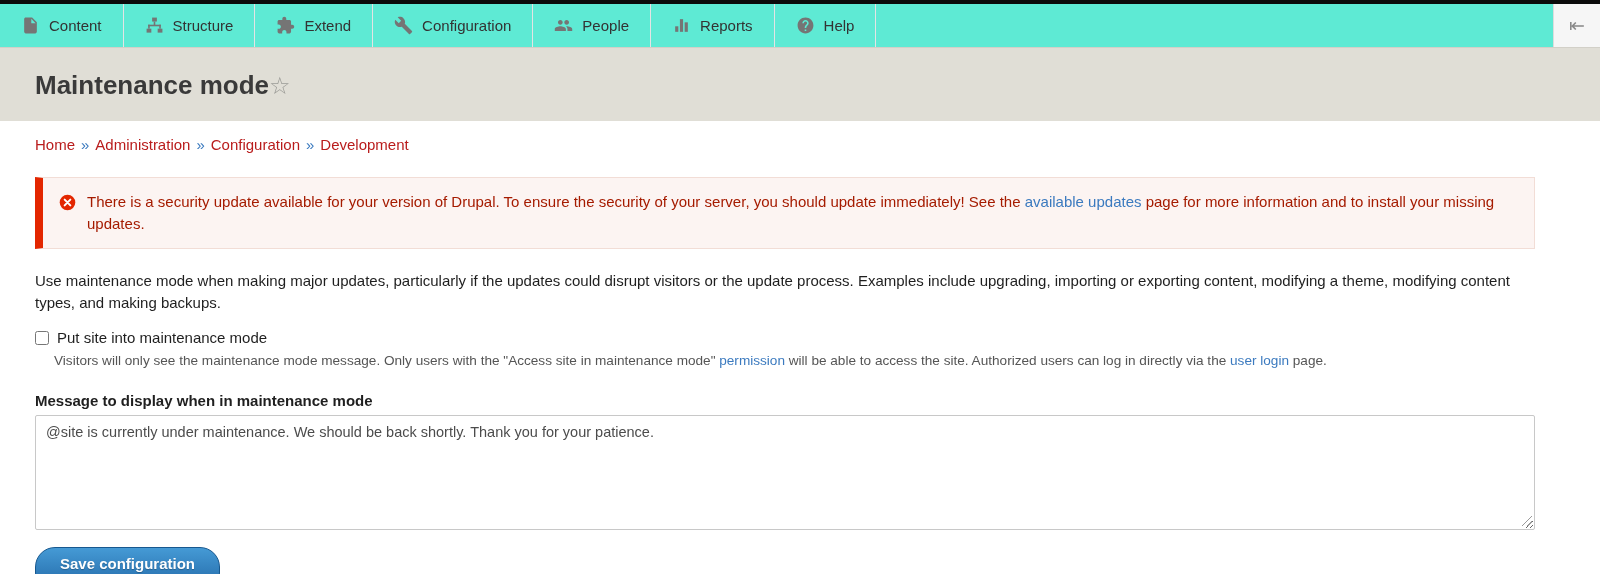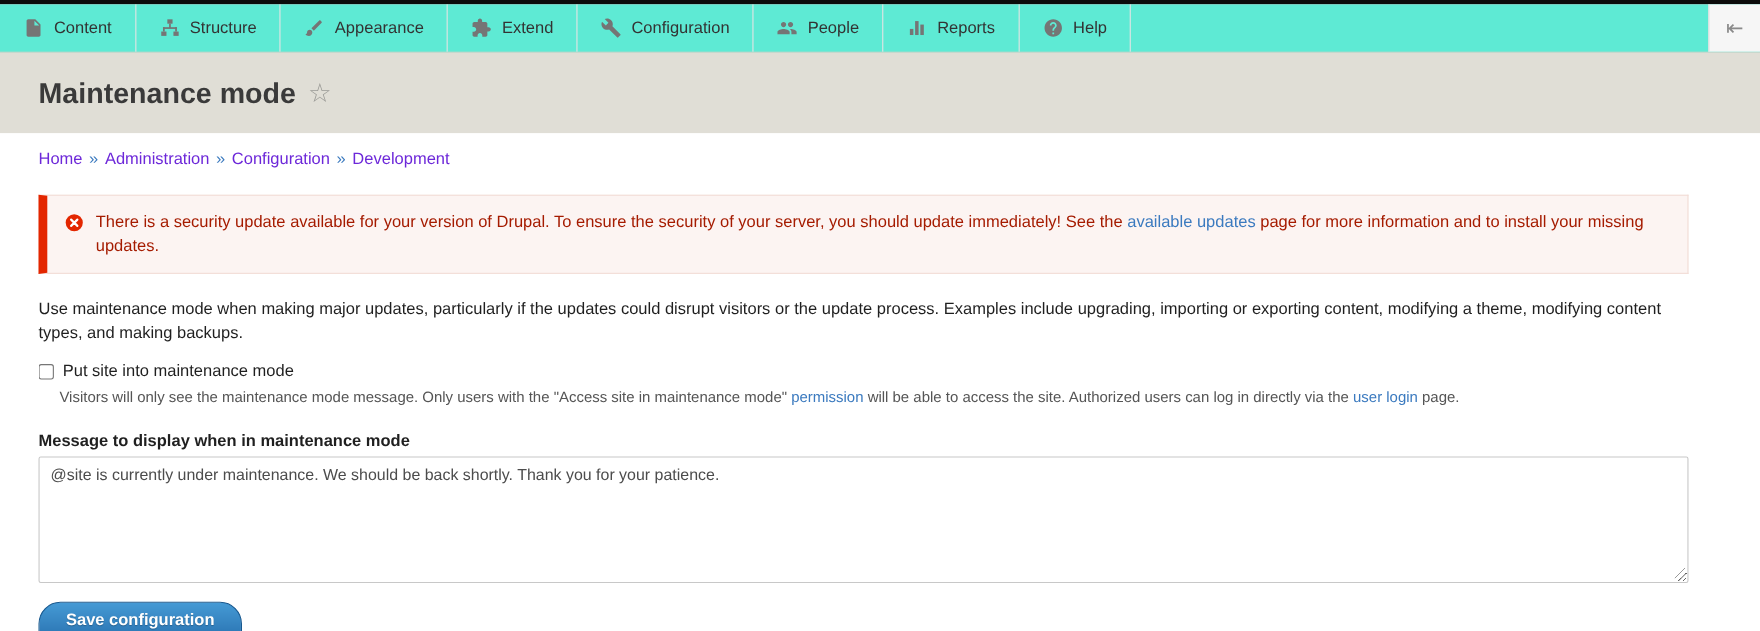--- a/index.html
+++ b/index.html
@@ -10,25 +10,25 @@
   
   .toolbar-top{height:4px;background:#0b0b0b;}
   .toolbar{display:flex;align-items:stretch;height:43px;background:#5eead4;border-bottom:1px solid #d2d0c8;}
   .toolbar-item{display:flex;align-items:center;gap:9px;padding:0 21px;font-size:15px;color:#333;
     border-right:1px solid #e4e4e4;cursor:pointer;white-space:nowrap;}
   .toolbar-item svg{width:19px;height:19px;fill:#757575;}
   .toolbar-toggle{margin-left:auto;display:flex;align-items:center;justify-content:center;
     width:46px;background:#f6f6f6;border-left:1px solid #ddd;color:#8a8a8a;font-size:19px;cursor:pointer;}
   
   .page-header{background:#e0ded6;padding:22px 35px 20px;}
-  .page-title{margin:0;font-size:26px;font-weight:700;color:#3a3a3a;display:flex;align-items:center;gap:11px;}
+  .page-title{margin:0;font-size:26px;font-weight:700;color:#3a3a3a;display:flex;align-items:center;}
   .star-icon{color:#9a9a96;font-size:24px;font-weight:400;line-height:1;cursor:pointer;}
   
   .breadcrumb{padding:15px 35px 0;font-size:15px;color:#3b7abf;}
-  .breadcrumb a{color:#6d28d9;text-decoration:none;cursor:pointer;}
+  .breadcrumb a{color:#b91c1c;text-decoration:none;cursor:pointer;}
   .breadcrumb .sep{margin:0 6px;}
   
   .messages{margin:24px 65px 0 35px;background:#fcf4f2;border:1px solid #f2ddd6;border-left:8px solid #e32600;
     color:#a51b00;padding:13px 16px;font-size:15px;line-height:22px;display:flex;align-items:flex-start;gap:11px;justify-content:flex-end;}
   .messages svg{width:17px;height:17px;flex:0 0 auto;margin-top:3px;}
   .messages a{color:#3b7abf;text-decoration:none;cursor:pointer;}
   
   .intro{margin:21px 65px 0 35px;font-size:15px;line-height:22px;color:#1f1f1f;}
   .form-item-checkbox{margin:15px 65px 0 35px;font-size:15px;color:#1f1f1f;display:flex;align-items:center;gap:8px;}
   .form-item-checkbox input{width:14px;height:14px;margin:0;cursor:pointer;}
@@ -67,26 +67,20 @@
     <svg viewBox="0 0 24 24">
         <rect x="9" y="2" width="6" height="5"></rect>
         <rect x="11" y="7" width="2" height="5"></rect>
         <rect x="4" y="11" width="16" height="2"></rect>
         <rect x="4" y="11" width="2" height="5"></rect>
         <rect x="18" y="11" width="2" height="5"></rect>
         <rect x="2" y="16" width="6" height="5"></rect>
         <rect x="16" y="16" width="6" height="5"></rect>
       </svg>
     <span>Structure</span>
-  </div>
-  <div class="toolbar-item">
-    <svg viewBox="0 0 24 24">
-        <path d="M7 14c-1.66 0-3 1.34-3 3 0 1.31-1.16 2-2 2 .92 1.22 2.49 2 4 2 2.21 0 4-1.79 4-4 0-1.66-1.34-3-3-3zm13.71-9.37l-1.34-1.34c-.39-.39-1.02-.39-1.41 0L9 12.25 11.75 15l8.96-8.96c.39-.39.39-1.02 0-1.41z"></path>
-      </svg>
-    <span>Appearance</span>
   </div>
   <div class="toolbar-item">
     <svg viewBox="0 0 24 24">
         <path d="M20.5 11H19V7c0-1.1-.9-2-2-2h-4V3.5C13 2.1 11.9 1 10.5 1S8 2.1 8 3.5V5H4c-1.1 0-2 .9-2 2v3.8h1.5c1.5 0 2.7 1.2 2.7 2.7S5 16.2 3.5 16.2H2V20c0 1.1.9 2 2 2h3.8v-1.5c0-1.5 1.2-2.7 2.7-2.7 1.5 0 2.7 1.2 2.7 2.7V22H17c1.1 0 2-.9 2-2v-4h1.5c1.4 0 2.5-1.1 2.5-2.5S21.9 11 20.5 11z"></path>
       </svg>
     <span>Extend</span>
   </div>
   <div class="toolbar-item">
     <svg viewBox="0 0 24 24">
         <path d="M22.7 19l-9.1-9.1c.9-2.3.4-5-1.5-6.9-2-2-5-2.4-7.4-1.3L9 6 6 9 1.6 4.7C.4 7.1.9 10.1 2.9 12.1c1.9 1.9 4.6 2.4 6.9 1.5l9.1 9.1c.4.4 1 .4 1.4 0l2.3-2.3c.5-.4.5-1.1.1-1.4z"></path>

